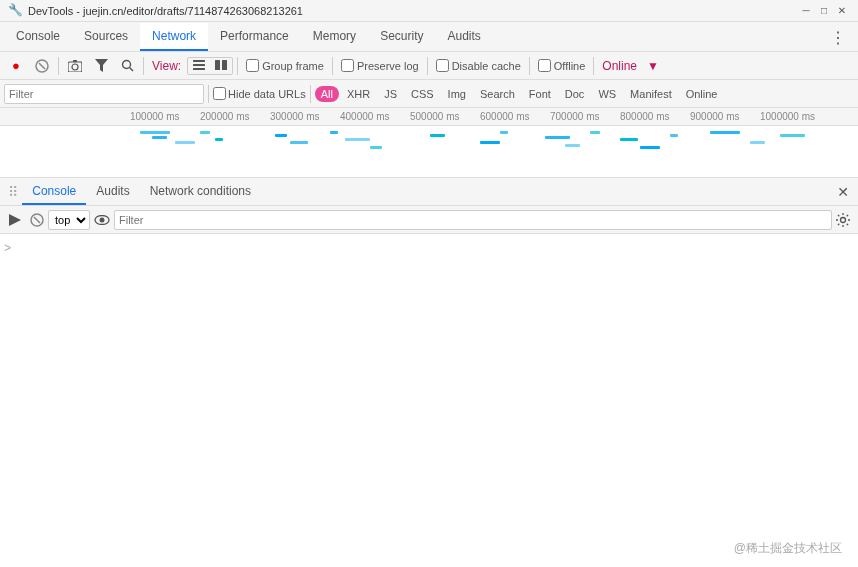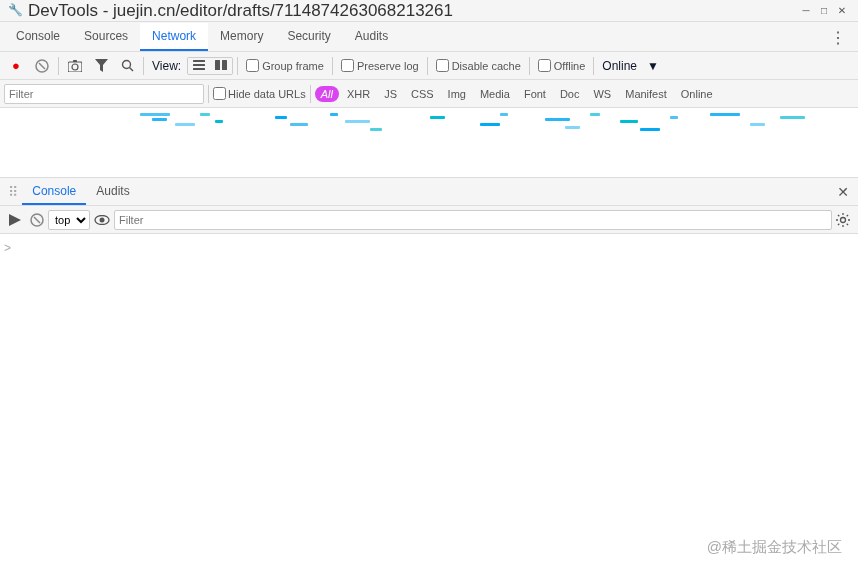--- a/index.html
+++ b/index.html
@@ -25,21 +25,21 @@
       color: #333;
       user-select: none;
     }
     .title-bar .title-icon {
       width: 16px;
       height: 16px;
       margin-right: 4px;
     }
     .title-bar .title-text {
       flex: 1;
-      font-size: 17px;
+      font-size: 11px;
     }
     .title-bar .window-controls {
       display: flex;
       gap: 2px;
     }
     .title-bar .win-btn {
       width: 16px;
       height: 16px;
       display: flex;
       align-items: center;
@@ -106,21 +106,21 @@
     }
     .toolbar-btn.record { color: #e00; }
     .toolbar-sep {
       width: 1px;
       height: 18px;
       background: #ccc;
       margin: 0 2px;
     }
     .toolbar-label {
       font-size: 12px;
-      color: #0f172a;
+      color: #be185d;
       padding: 0 4px;
     }
     .toolbar-view-btns {
       display: flex;
       border: 1px solid #ccc;
       border-radius: 2px;
       overflow: hidden;
     }
     .view-btn {
       padding: 2px 5px;
@@ -171,23 +171,22 @@
     .filter-type-btn {
       padding: 2px 6px;
       border-radius: 10px;
       font-size: 11px;
       cursor: pointer;
       color: #555;
       background: transparent;
       border: none;
     }
     .filter-type-btn.active {
-      background: #d946ef;
+      background: #ec4899;
       color: #fff;
-      font-style: italic;
     }
 
     
     .timeline-area {
       background: #fff;
       height: 70px;
       border-bottom: 1px solid #ddd;
       position: relative;
       overflow: hidden;
     }
@@ -334,21 +333,21 @@
       color: #aaa;
       font-size: 12px;
       margin-right: 4px;
     }
 
     
     .watermark {
       position: absolute;
       bottom: 10px;
       right: 16px;
-      font-size: 15px;
+      font-size: 12px;
       color: #aaa;
     }
 
     
     .devtools-container {
       display: flex;
       flex-direction: column;
       width: 858px;
       height: 567px;
     }
@@ -365,20 +364,21 @@
       <div class="win-btn">─</div>
       <div class="win-btn">□</div>
       <div class="win-btn">✕</div>
     </div>
   </div>
 
   <div class="tab-bar">
     <div class="tab-item">Console</div>
     <div class="tab-item">Sources</div>
     <div class="tab-item active">Network</div>
+    <div class="tab-item">Performance</div>
     <div class="tab-item">Memory</div>
     <div class="tab-item">Security</div>
     <div class="tab-item">Audits</div>
     <div class="tab-bar-more">⋮</div>
   </div>
 
   <div class="network-toolbar">
     <div class="toolbar-btn record" title="Record">●</div>
     <div class="toolbar-btn" title="Clear">
       <svg width="14" height="14" viewBox="0 0 14 14" fill="none" xmlns="http://www.w3.org/2000/svg">
@@ -453,29 +453,41 @@
     <label class="filter-checkbox">
       <input type="checkbox" style="">
       <span>Hide data URLs</span>
     </label>
     <div class="toolbar-sep"></div>
     <div class="filter-type-btn active">All</div>
     <div class="filter-type-btn">XHR</div>
     <div class="filter-type-btn">JS</div>
     <div class="filter-type-btn">CSS</div>
     <div class="filter-type-btn">Img</div>
-    <div class="filter-type-btn">Media</div>
+    <div class="filter-type-btn">Search</div>
     <div class="filter-type-btn">Font</div>
     <div class="filter-type-btn">Doc</div>
     <div class="filter-type-btn">WS</div>
     <div class="filter-type-btn">Manifest</div>
     <div class="filter-type-btn">Online</div>
   </div>
 
   <div class="timeline-area">
+    <div class="timeline-ruler">
+      <span class="ruler-tick" style="left:130px;">100000 ms</span>
+      <span class="ruler-tick" style="left:200px;">200000 ms</span>
+      <span class="ruler-tick" style="left:270px;">300000 ms</span>
+      <span class="ruler-tick" style="left:340px;">400000 ms</span>
+      <span class="ruler-tick" style="left:410px;">500000 ms</span>
+      <span class="ruler-tick" style="left:480px;">600000 ms</span>
+      <span class="ruler-tick" style="left:550px;">700000 ms</span>
+      <span class="ruler-tick" style="left:620px;">800000 ms</span>
+      <span class="ruler-tick" style="left:690px;">900000 ms</span>
+      <span class="ruler-tick" style="left:760px;">1000000 ms</span>
+    </div>
     <div class="timeline-requests" id="timeline-bars" style="position:relative; height:52px; margin-left:130px;">
     <div style="position: absolute; left: 10px; top: 5px; width: 30px; height: 3px; background: rgb(79, 195, 247); border-radius: 1px;"></div>
         <div style="position: absolute; left: 22px; top: 10px; width: 15px; height: 3px; background: rgb(41, 182, 246); border-radius: 1px;"></div>
         <div style="position: absolute; left: 45px; top: 15px; width: 20px; height: 3px; background: rgb(129, 212, 250); border-radius: 1px;"></div>
         <div style="position: absolute; left: 70px; top: 5px; width: 10px; height: 3px; background: rgb(77, 208, 225); border-radius: 1px;"></div>
         <div style="position: absolute; left: 85px; top: 12px; width: 8px; height: 3px; background: rgb(0, 188, 212); border-radius: 1px;"></div>
         <div style="position: absolute; left: 145px; top: 8px; width: 12px; height: 3px; background: rgb(3, 169, 244); border-radius: 1px;"></div>
         <div style="position: absolute; left: 160px; top: 15px; width: 18px; height: 3px; background: rgb(79, 195, 247); border-radius: 1px;"></div>
         <div style="position: absolute; left: 200px; top: 5px; width: 8px; height: 3px; background: rgb(41, 182, 246); border-radius: 1px;"></div>
         <div style="position: absolute; left: 215px; top: 12px; width: 25px; height: 3px; background: rgb(129, 212, 250); border-radius: 1px;"></div>
@@ -494,20 +506,21 @@
         <div style="position: absolute; left: 650px; top: 8px; width: 25px; height: 3px; background: rgb(77, 208, 225); border-radius: 1px;"></div>
       </div>
   </div>
 
   <div class="bottom-panel" style="display:flex;flex-direction:column;flex:1;">
 
     <div class="bottom-tab-bar">
       <span class="drag-handle">⠿</span>
       <div class="bottom-tab-item active">Console</div>
       <div class="bottom-tab-item">Audits</div>
+      <div class="bottom-tab-item">Network conditions</div>
       <div class="bottom-tab-close">✕</div>
     </div>
 
     <div class="console-toolbar">
       <div class="console-btn" title="Execute">
         <svg width="12" height="12" viewBox="0 0 12 12" fill="#555">
           <polygon points="0,0 12,6 0,12" fill="#555"></polygon>
         </svg>
       </div>
       <div class="console-btn" title="Clear">

